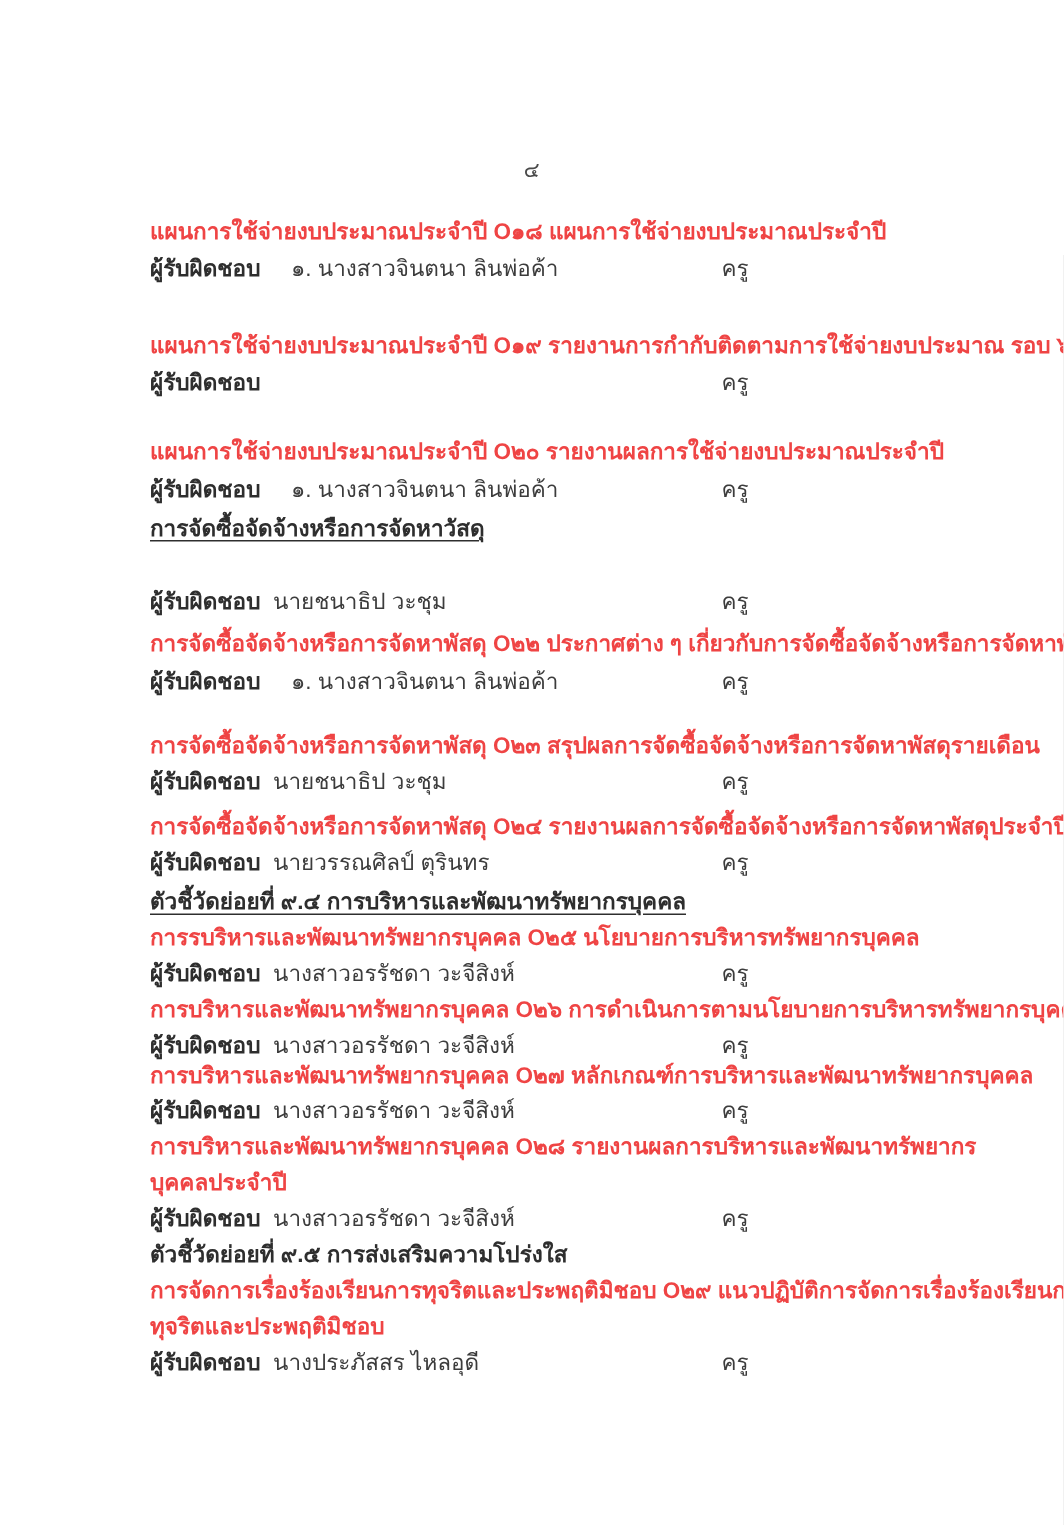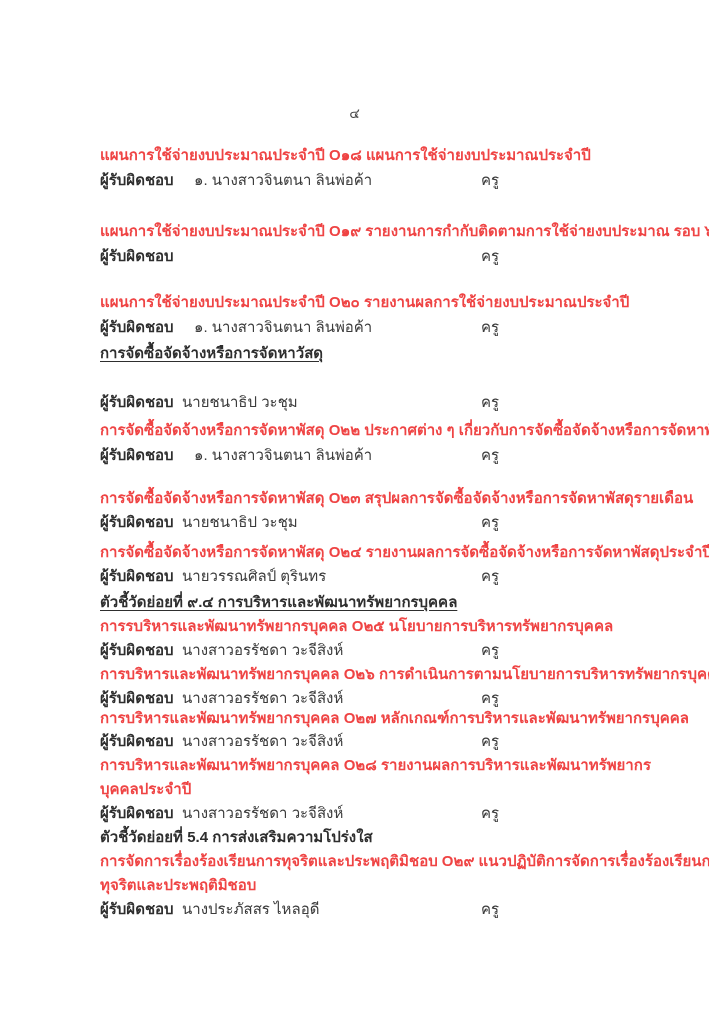--- a/index.html
+++ b/index.html
@@ -105,21 +105,21 @@
   </div>
 
   <div class="line title" style="top:755px">การบริหารและพัฒนาทรัพยากรบุคคล O๒๘ รายงานผลการบริหารและพัฒนาทรัพยากร</div>
   <div class="line title" style="top:779px">บุคคลประจำปี</div>
   <div class="line resp" style="top:803px">
     <span class="lbl">ผู้รับผิดชอบ</span>
     <span class="nm ind-b">นางสาวอรรัชดา วะจีสิงห์</span>
     <span class="role">ครู</span>
   </div>
 
-  <div class="line sec-plain" style="top:827px">ตัวชี้วัดย่อยที่ 5.4 การส่งเสริมความโปร่งใส</div>
+  <div class="line sec-plain" style="top:827px">ตัวชี้วัดย่อยที่ ๙.๕ การส่งเสริมความโปร่งใส</div>
 
   <div class="line title" style="top:851px">การจัดการเรื่องร้องเรียนการทุจริตและประพฤติมิชอบ O๒๙ แนวปฏิบัติการจัดการเรื่องร้องเรียนการ</div>
   <div class="line title" style="top:875px">ทุจริตและประพฤติมิชอบ</div>
   <div class="line resp" style="top:899px">
     <span class="lbl">ผู้รับผิดชอบ</span>
     <span class="nm ind-b">นางประภัสสร ไหลอุดี</span>
     <span class="role">ครู</span>
   </div>
 
 </div>

